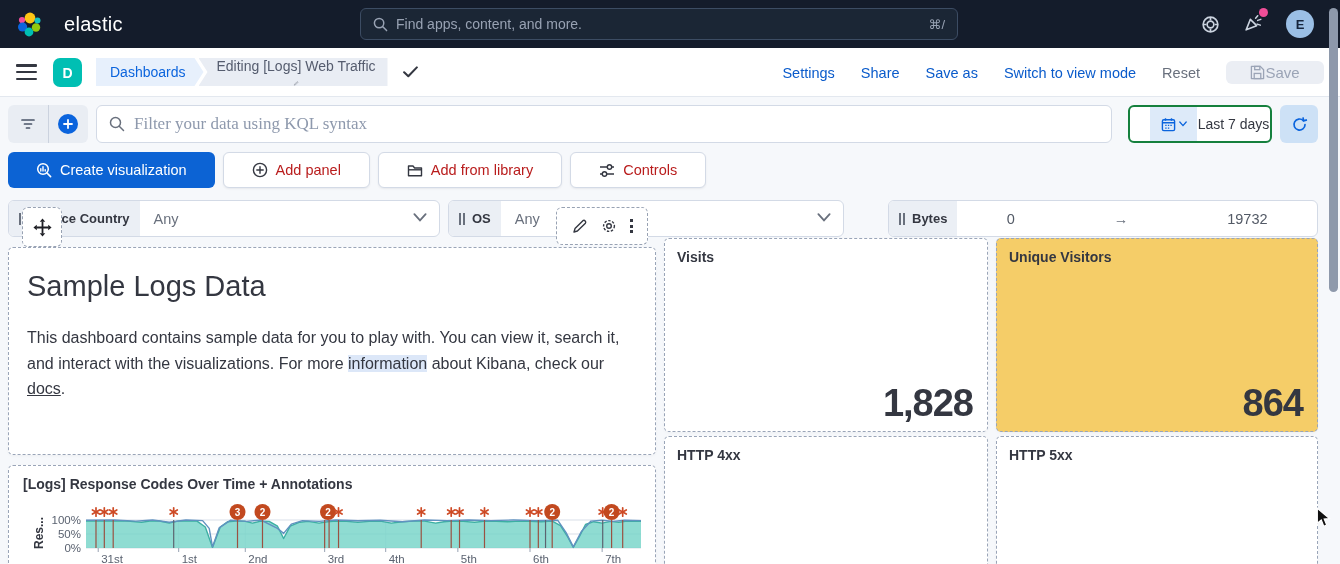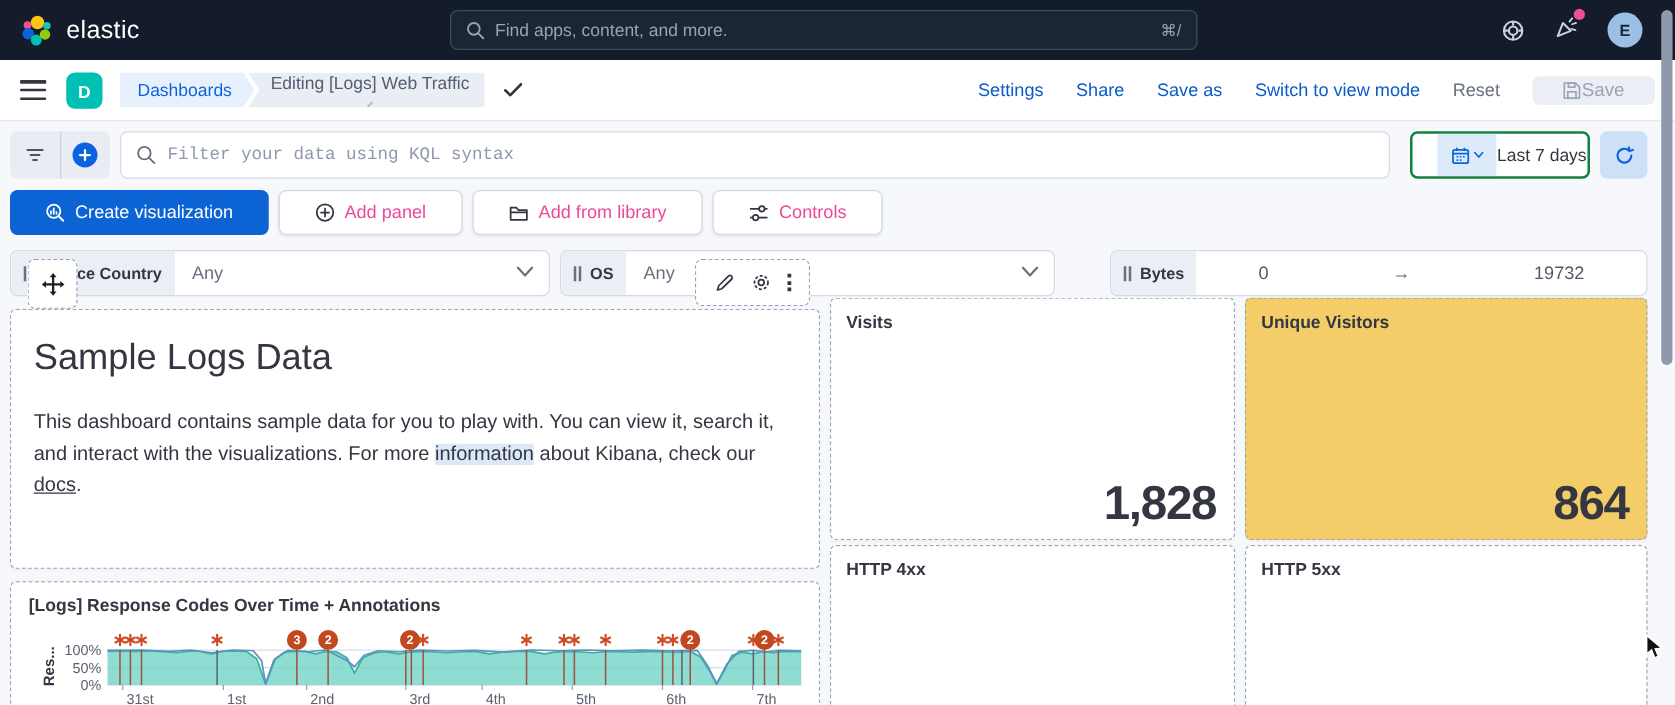--- a/index.html
+++ b/index.html
@@ -1,21 +1,21 @@
 <!DOCTYPE html>
 <html><head>
 <meta charset="utf-8">
 <style>
   * { margin:0; padding:0; box-sizing:border-box; }
   html,body { width:1340px; height:564px; overflow:hidden; }
   body { position:relative; background:#F6F8FB; font-family:"Liberation Sans",sans-serif; color:#343741; }
 
   
   .header { position:absolute; top:0; left:0; width:1340px; height:48px; background:#141C2B; display:flex; align-items:center; }
-  .brand { position:absolute; left:16px; top:0; height:48px; display:flex; align-items:center; gap:10px; }
+  .brand { position:absolute; left:16px; top:0; height:48px; display:flex; align-items:center; gap:21px; }
   .brand-name { color:#fff; font-size:20px; letter-spacing:.3px; }
   .hdr-search { position:absolute; left:360px; top:8px; width:598px; height:32px; background:#1B2635; border:1px solid #3C4C63; border-radius:6px; display:flex; align-items:center; padding:0 12px; gap:8px; }
   .hdr-search input { flex:1; background:transparent; border:none; outline:none; color:#D3DAE6; font-size:14px; font-family:inherit; }
   .hdr-search input::placeholder { color:#98A2B3; }
   .hdr-shortcut { color:#98A2B3; font-size:13px; }
   .hdr-icons { position:absolute; right:26px; top:0; height:48px; display:flex; align-items:center; gap:22px; }
   .news-wrap { position:relative; }
   .notif-dot { position:absolute; top:-4px; right:-4px; width:9px; height:9px; border-radius:50%; background:#F04E98; }
   .avatar { width:28px; height:28px; border-radius:50%; background:#9BBFE5; color:#16253C; font-weight:bold; font-size:13px; display:flex; align-items:center; justify-content:center; }
 
@@ -33,32 +33,32 @@
   .nav-link { color:#0A5BCB; font-size:14.5px; font-weight:500; text-decoration:none; cursor:pointer; }
   .nav-link.muted { color:#69707D; }
   .save-btn { width:98px; height:23px; border:none; border-radius:6px; background:#EBEEF4; color:#9BA4B6; font-size:15px; font-weight:500; font-family:inherit; display:flex; align-items:center; justify-content:center; gap:0; }
 
   
   .filter-seg { position:absolute; left:8px; top:105px; width:80px; height:38px; background:#E9EDF3; border-radius:6px; display:flex; }
   .filter-seg .cell { flex:1; display:flex; align-items:center; justify-content:center; cursor:pointer; }
   .filter-seg .cell + .cell { border-left:1px solid #CBD2DE; }
   .plus-circle { width:20px; height:20px; border-radius:50%; background:#0B64DD; display:flex; align-items:center; justify-content:center; }
   .kql { position:absolute; left:96px; top:105px; width:1016px; height:38px; background:#fff; border:1px solid #D3DAE6; border-radius:6px; display:flex; align-items:center; padding:0 12px; gap:9px; }
-  .kql input { flex:1; border:none; outline:none; font-size:14px; color:#0f172a; font-family:Liberation Mono, monospace; background:transparent; }
+  .kql input { flex:1; border:none; outline:none; font-size:17px; color:#0f172a; font-family:Liberation Serif, serif; background:transparent; }
   .kql input::placeholder { color:#8E99AD; }
   .timepick { position:absolute; left:1128px; top:105px; width:144px; height:38px; border:2px solid #15803d; border-radius:6px; background:#fff; display:flex; overflow:hidden;padding-left:20px; }
   .timepick .cal { width:47px; background:#DDEAF9; display:flex; align-items:center; justify-content:center; gap:3px; cursor:pointer; }
   .timepick .range { flex:1; display:flex; align-items:center; justify-content:center; font-size:14px; color:#343741; cursor:pointer; }
   .refresh-btn { position:absolute; left:1280px; top:105px; width:38px; height:38px; border:none; border-radius:6px; background:#CDE1F6; display:flex; align-items:center; justify-content:center; cursor:pointer; }
 
   
   .actions { position:absolute; left:8px; top:152px; display:flex; gap:8px; }
   .btn { height:36px; border-radius:6px; display:flex; align-items:center; gap:8px; padding:0 28px; font-size:14.5px; font-weight:500; font-family:inherit; cursor:pointer; }
   .btn-primary { background:#0C63D4; color:#fff; border:none; }
-  .btn-plain { background:#fff; color:#ec4899; border:1px solid #D3DAE6; box-shadow:0 1px 2px rgba(52,55,65,.08); }
+  .btn-plain { background:#fff; color:#b91c1c; border:1px solid #D3DAE6; box-shadow:0 1px 2px rgba(52,55,65,.08); }
 
   
   .ctl-group { position:absolute; top:200px; height:37px; background:#fff; border:1px solid #D3DAE6; border-radius:6px; display:flex; align-items:center; overflow:hidden; }
   .ctl-label { height:100%; background:#EBEFF5; display:flex; align-items:center; gap:7px; padding:0 10px; font-size:13px; font-weight:600; color:#343741; flex:none; }
   .dragbars { width:6px; height:12px; border-left:2px solid #69707D; border-right:2px solid #69707D; }
   .ctl-value { margin-left:14px; font-size:14.5px; color:#69707D; }
   .ctl-chevron { position:absolute; right:12px; top:12px; }
   .bytes-body { flex:1; display:flex; align-items:center; justify-content:space-around; font-size:14.5px; color:#535A66; }
 
   .move-box { position:absolute; left:22px; top:207px; width:40px; height:40px; background:#fff; border:1px dashed #98A2B3; border-radius:6px; display:flex; align-items:center; justify-content:center; cursor:move; z-index:5; }

